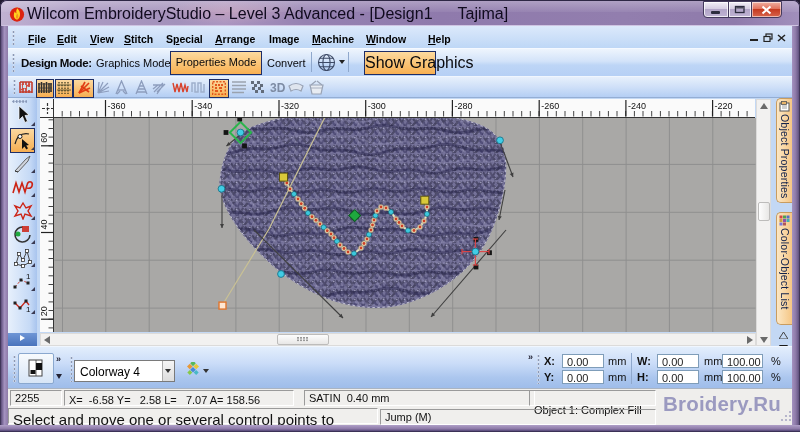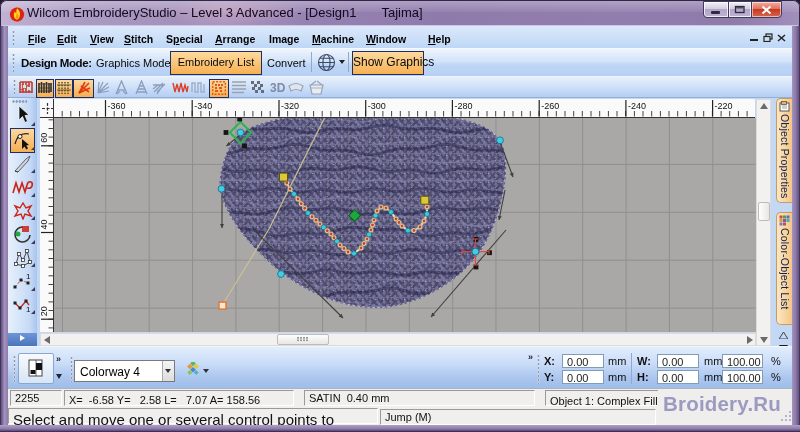--- a/index.html
+++ b/index.html
@@ -13,21 +13,21 @@
 <div class="abs" style="left:1px;top:1px;width:798px;height:11px;border-radius:6px 6px 0 0;background:linear-gradient(rgba(255,255,255,0.28),rgba(255,255,255,0.06))"></div>
 <div class="abs" style="left:150px;top:2px;width:160px;height:22px;background:radial-gradient(ellipse at 50% 45%,rgba(226,180,190,0.35),rgba(226,180,190,0) 70%)"></div>
 <div class="abs" style="left:2px;top:24.5px;width:796px;height:1.5px;background:#cfc4e2"></div>
 
 <svg class="abs" style="left:9px;top:5.5px" width="16" height="16" viewBox="0 0 16 16">
 <path d="M6.2,0.8 L7.4,2.6 L8.4,0.9 L9.2,2.7 L10.6,1.6 L10.4,3.4 Z" fill="#f59421"></path>
 <circle cx="8" cy="8.6" r="7.1" fill="#dc2310"></circle>
 <path d="M8.1,2.2 Q11.4,5 11,9 Q10.6,12.8 8,13.8 Q4.8,12.8 4.8,9 Q4.8,6.9 6,5.2 Q6.3,6.9 7.4,7.6 Q6.9,4.3 8.1,2.2Z" fill="#ffd21f"></path>
 <path d="M8.3,7.6 Q9.7,9 9.3,11 Q9,12.7 8,13.1 Q6.7,12.1 7,10.2 Q7.3,8.6 8.3,7.6Z" fill="#f59421"></path>
 </svg>
-<div class="abs" style="left:27px;top:5px;font-size:13px;color:#100a1e">Wilcom EmbroideryStudio – Level 3 Advanced - [Design1<span style="display:inline-block;width:25px"></span>Tajima]</div>
+<div class="abs" style="left:27px;top:5px;font-size:16px;color:#100a1e">Wilcom EmbroideryStudio – Level 3 Advanced - [Design1<span style="display:inline-block;width:25px"></span>Tajima]</div>
 
 <div class="abs" style="left:703px;top:1px;width:26px;height:16.5px;border:1px solid #43395c;border-radius:0 0 0 4px;background:linear-gradient(#f2eff7 0%,#d5cde2 45%,#b2a5c8 50%,#c0b4d4 100%);box-shadow:inset 0 0 0 1px rgba(255,255,255,0.75)"></div>
 <div class="abs" style="left:728px;top:1px;width:24px;height:16.5px;border:1px solid #43395c;background:linear-gradient(#f2eff7 0%,#d5cde2 45%,#b2a5c8 50%,#c0b4d4 100%);box-shadow:inset 0 0 0 1px rgba(255,255,255,0.75)"></div>
 <div class="abs" style="left:751px;top:1px;width:31px;height:16.5px;border:1px solid #43395c;border-radius:0 0 4px 0;background:linear-gradient(#f0b0a2 0%,#e2715c 45%,#c53a20 50%,#d8654c 100%);box-shadow:inset 0 0 0 1px rgba(255,255,255,0.55)"></div>
 <div class="abs" style="left:711px;top:10.5px;width:9px;height:3px;background:#2c2c3e;border-radius:1px"></div>
 <svg class="abs" style="left:734px;top:5px" width="12" height="9" viewBox="0 0 12 9">
     <rect x="1.5" y="1.5" width="8.5" height="6" fill="none" stroke="#2c2c3e" stroke-width="1.3"></rect>
     <rect x="2.2" y="2.2" width="7.1" height="1.3" fill="#2c2c3e"></rect>
   </svg>
 <svg class="abs" style="left:761px;top:4.5px" width="11" height="10" viewBox="0 0 11 10">
@@ -56,33 +56,33 @@
     <rect x="1" y="3.5" width="6" height="5" fill="#cfe0f6" stroke="#222" stroke-width="1.2"></rect>
   </svg>
 <svg class="abs" style="left:777px;top:33.5px" width="9" height="8" viewBox="0 0 9 8">
     <path d="M1,1 L8,7 M8,1 L1,7" stroke="#222" stroke-width="1.5"></path>
   </svg>
 
 <div class="abs" style="left:8px;top:48px;width:784px;height:28px;background:linear-gradient(#eef5fd 0%,#d3e3f9 45%,#bdd5f6 60%,#b6d0f5 100%);border-top:1px solid #f5f9ff"></div>
 <div class="dots" style="left:12px;top:53px;height:19px"></div>
 <div class="abs" style="left:21px;top:56.5px;font-size:11.5px;font-weight:bold;letter-spacing:-0.4px;color:#09090c">Design Mode:</div>
 <div class="abs" style="left:96px;top:57px;font-size:11px;letter-spacing:0;color:#09090c">Graphics Mode</div>
-<div class="abs" style="left:170px;top:50.5px;width:92px;height:24px;background:linear-gradient(#fdda9e,#f8b052);border:1.5px solid #1d2d66;line-height:21px;text-align:center;font-size:11px;white-space:nowrap;color:#09090c">Embroidery List</div>
+<div class="abs" style="left:170px;top:50.5px;width:92px;height:24px;background:linear-gradient(#fdda9e,#f8b052);border:1.5px solid #1d2d66;line-height:21px;text-align:center;font-size:11px;white-space:nowrap;color:#09090c">Properties Mode</div>
 <div class="abs" style="left:267px;top:57px;font-size:11px;color:#09090c">Convert</div>
 <div class="abs" style="left:311px;top:52px;width:1px;height:20px;background:#8fa8cc"></div>
 <svg class="abs" style="left:317px;top:53px" width="19" height="19" viewBox="0 0 19 19">
     <g fill="none" stroke="#3d4a66" stroke-width="1.1">
       <circle cx="9.5" cy="9.5" r="8"></circle>
       <ellipse cx="9.5" cy="9.5" rx="3.6" ry="8"></ellipse>
       <path d="M1.5,9.5 h16 M2.6,5.2 h13.8 M2.6,13.8 h13.8"></path>
     </g>
   </svg>
 <div class="abs" style="left:339px;top:60px;width:0;height:0;border:3.5px solid transparent;border-top:4.5px solid #222"></div>
 <div class="abs" style="left:348px;top:52px;width:1px;height:20px;background:#8fa8cc"></div>
-<div class="abs" style="left:352px;top:50.5px;width:72px;height:24px;background:linear-gradient(#fdda9e,#f8b052);border:1.5px solid #1d2d66;line-height:21px;text-align:center;font-size:12px;white-space:nowrap;color:#09090c">Show Graphics</div>
+<div class="abs" style="left:364px;top:50.5px;width:72px;height:24px;background:linear-gradient(#fdda9e,#f8b052);border:1.5px solid #1d2d66;line-height:21px;text-align:center;font-size:16px;white-space:nowrap;color:#09090c">Show Graphics</div>
 
 <div class="abs" style="left:8px;top:76px;width:784px;height:22px;background:linear-gradient(#e7f0fc 0%,#cfe0f8 50%,#b4cef4 100%);border-top:1px solid #f0f6fe;border-bottom:1px solid #94aed4"></div>
 <div class="dots" style="left:13px;top:79px;height:16px"></div>
 <svg style="position:absolute;left:19px;top:81px" width="14" height="13" viewBox="0 0 14 13">
     <path d="M1,1 v11 M4,1 v11 M7,1 v11 M10,1 v11 M13,1 v11" stroke="#c23c2e" stroke-width="1.6"></path>
     <path d="M1,1 h12 M1,11 h12" stroke="#c23c2e" stroke-width="1.4"></path>
     <path d="M2,9 L11,3 M3,3 L7,8" stroke="#d94533" stroke-width="1.5"></path>
     <rect x="4" y="4" width="3" height="3" fill="#cfe8ef"></rect>
     <rect x="8" y="6" width="3" height="3" fill="#cfe8ef"></rect>
   </svg>
@@ -662,21 +662,21 @@
 <div class="abs" style="left:722px;top:353.5px;width:41px;height:14.5px;background:#fff;border:1px solid #7f9db9;font-size:11px;color:#222;padding:1px 0 0 4px">100.00</div>
 <div class="abs" style="left:722px;top:369.5px;width:41px;height:14.5px;background:#fff;border:1px solid #7f9db9;font-size:11px;color:#222;padding:1px 0 0 4px">100.00</div>
 <div class="abs" style="left:771px;top:355px;font-size:11px;color:#111">%</div>
 <div class="abs" style="left:771px;top:371px;font-size:11px;color:#111">%</div>
 
 <div class="abs" style="left:8px;top:388px;width:784px;height:19px;background:#f0efed;border-top:1px solid #aab4c2"></div>
 <div class="abs" style="left:8px;top:407px;width:784px;height:18px;background:#f0efed"></div>
 <div class="abs" style="left:10px;top:389.5px;width:52px;height:16px;border:1px solid;border-color:#9a9a9a #fff #fff #9a9a9a;font-size:11px;color:#111;padding:1.5px 0 0 4px">2255</div>
 <div class="abs" style="left:64px;top:389.5px;width:230px;height:16px;border:1px solid;border-color:#9a9a9a #fff #fff #9a9a9a;font-size:11px;color:#111;padding:3px 0 0 4px">X=&nbsp;&nbsp;-6.58 Y=&nbsp;&nbsp;&nbsp;2.58 L=&nbsp;&nbsp;&nbsp;7.07 A= 158.56</div>
 <div class="abs" style="left:304px;top:389.5px;width:231px;height:16px;border:1px solid;border-color:#9a9a9a #fff #fff #9a9a9a;font-size:11px;color:#111;padding:1.5px 0 0 4px">SATIN&nbsp;&nbsp;0.40 mm</div>
-<div class="abs" style="left:545px;top:389.5px;width:127px;height:16px;border:1px solid;border-color:#9a9a9a #fff #fff #9a9a9a;font-size:11px;color:#111;padding:4px 0 0 4px">Object 1: Complex Fill</div>
+<div class="abs" style="left:529px;top:389.5px;width:127px;height:16px;border:1px solid;border-color:#9a9a9a #fff #fff #9a9a9a;font-size:11px;color:#111;padding:13px 0 0 4px">Object 1: Complex Fill</div>
 <div class="abs" style="left:8px;top:408px;width:370px;height:16px;border:1px solid;border-color:#9a9a9a #fff #fff #9a9a9a;font-size:15px;color:#111;padding:1.5px 0 0 4px">Select and move one or several control points to reshape</div>
 <div class="abs" style="left:380px;top:408.5px;width:276px;height:16px;border:1px solid;border-color:#9a9a9a #fff #fff #9a9a9a;font-size:11px;color:#111;padding:1.5px 0 0 4px">Jump (M)</div>
 <div class="abs" style="left:658px;top:389.5px;width:133px;height:35px;background:#efeeec"></div>
 <div class="abs" style="left:663px;top:392px;width:128px;font-size:20.5px;font-weight:bold;color:#9b9ac0;letter-spacing:0.2px">Broidery.Ru</div>
 
 <div class="abs" style="left:0;top:26px;width:8px;height:399px;background:linear-gradient(90deg,#2e2745 0%,#6a5a88 20%,#a492c0 55%,#8d7aa8 100%)"></div>
 <div class="abs" style="left:792px;top:26px;width:8px;height:399px;background:linear-gradient(90deg,#a492c0 0%,#8d7aa8 45%,#6a5a88 80%,#2e2745 100%)"></div>
 <div class="abs" style="left:0;top:425px;width:800px;height:7px;background:linear-gradient(#b0a0c8 0%,#8d7aa8 55%,#554878 85%,#241c38 100%)"></div>
 <svg class="abs" style="left:780px;top:410px" width="12" height="12" viewBox="0 0 12 12">
     <g fill="#a9a8c4">

